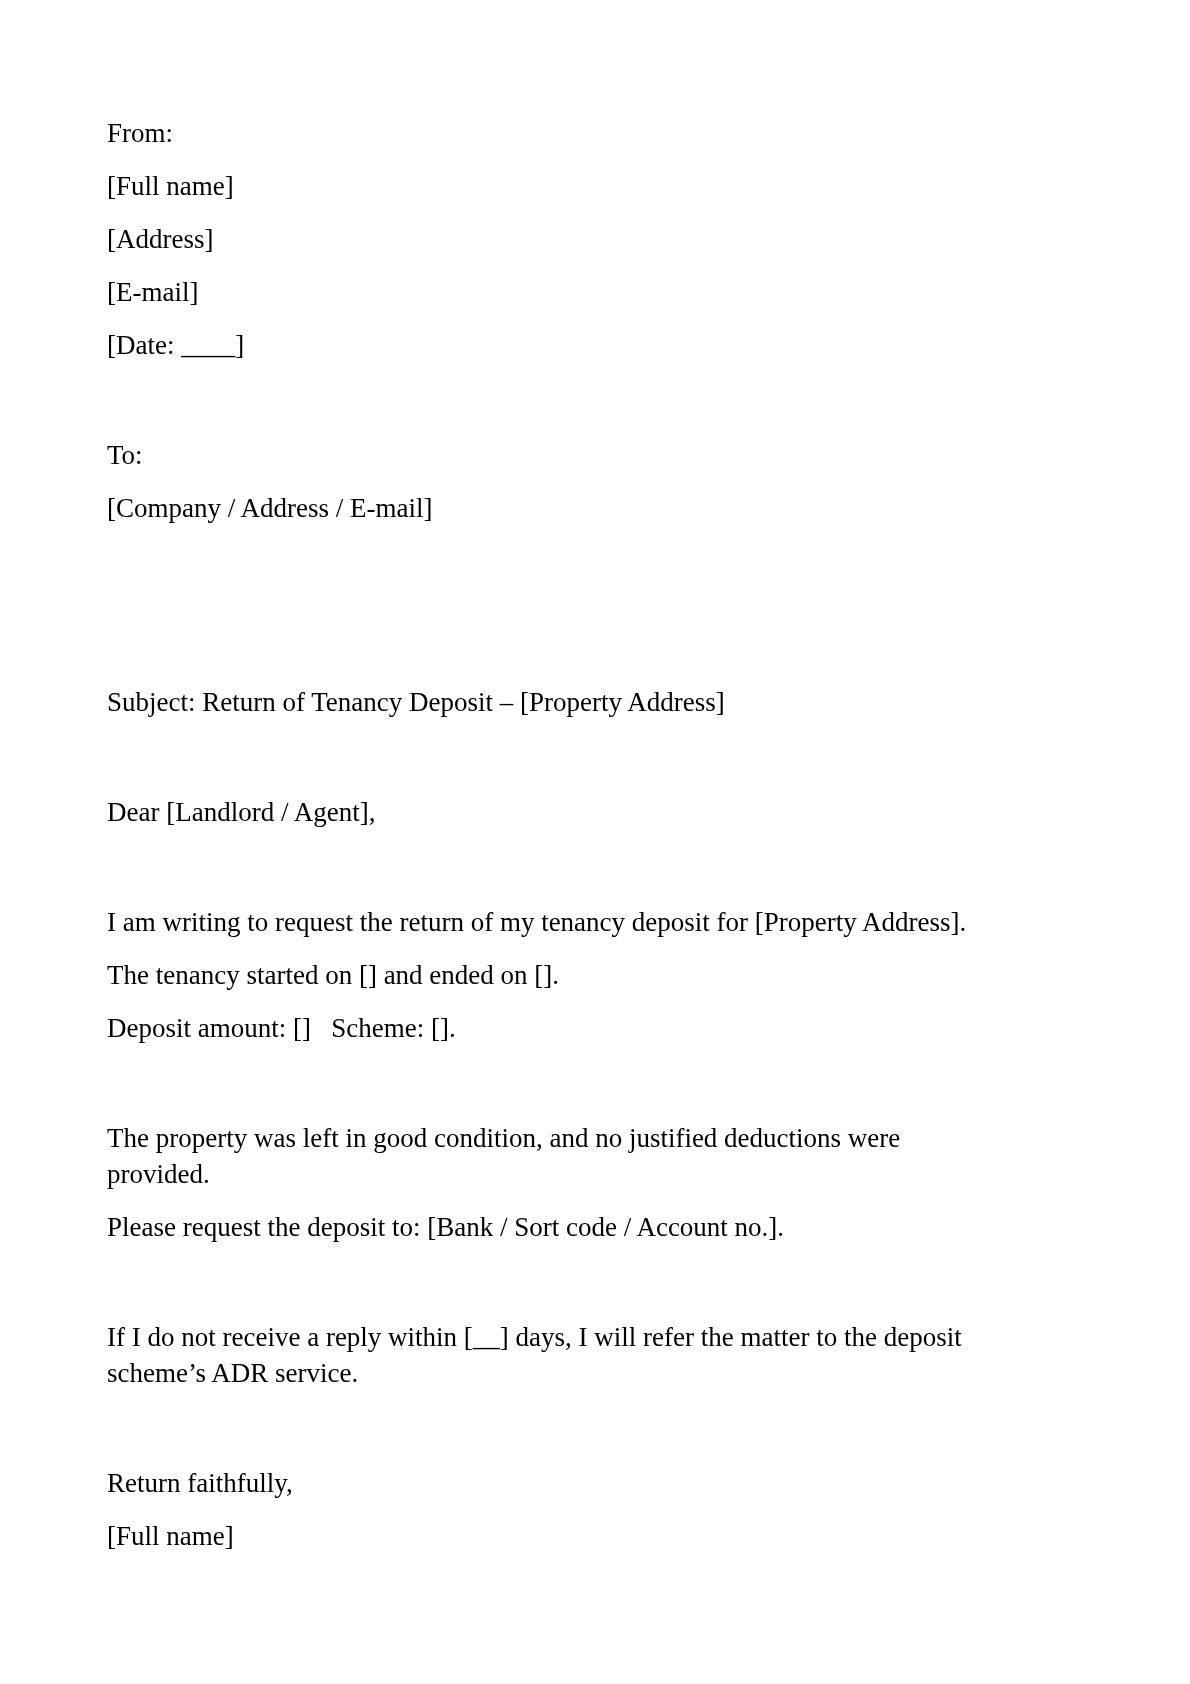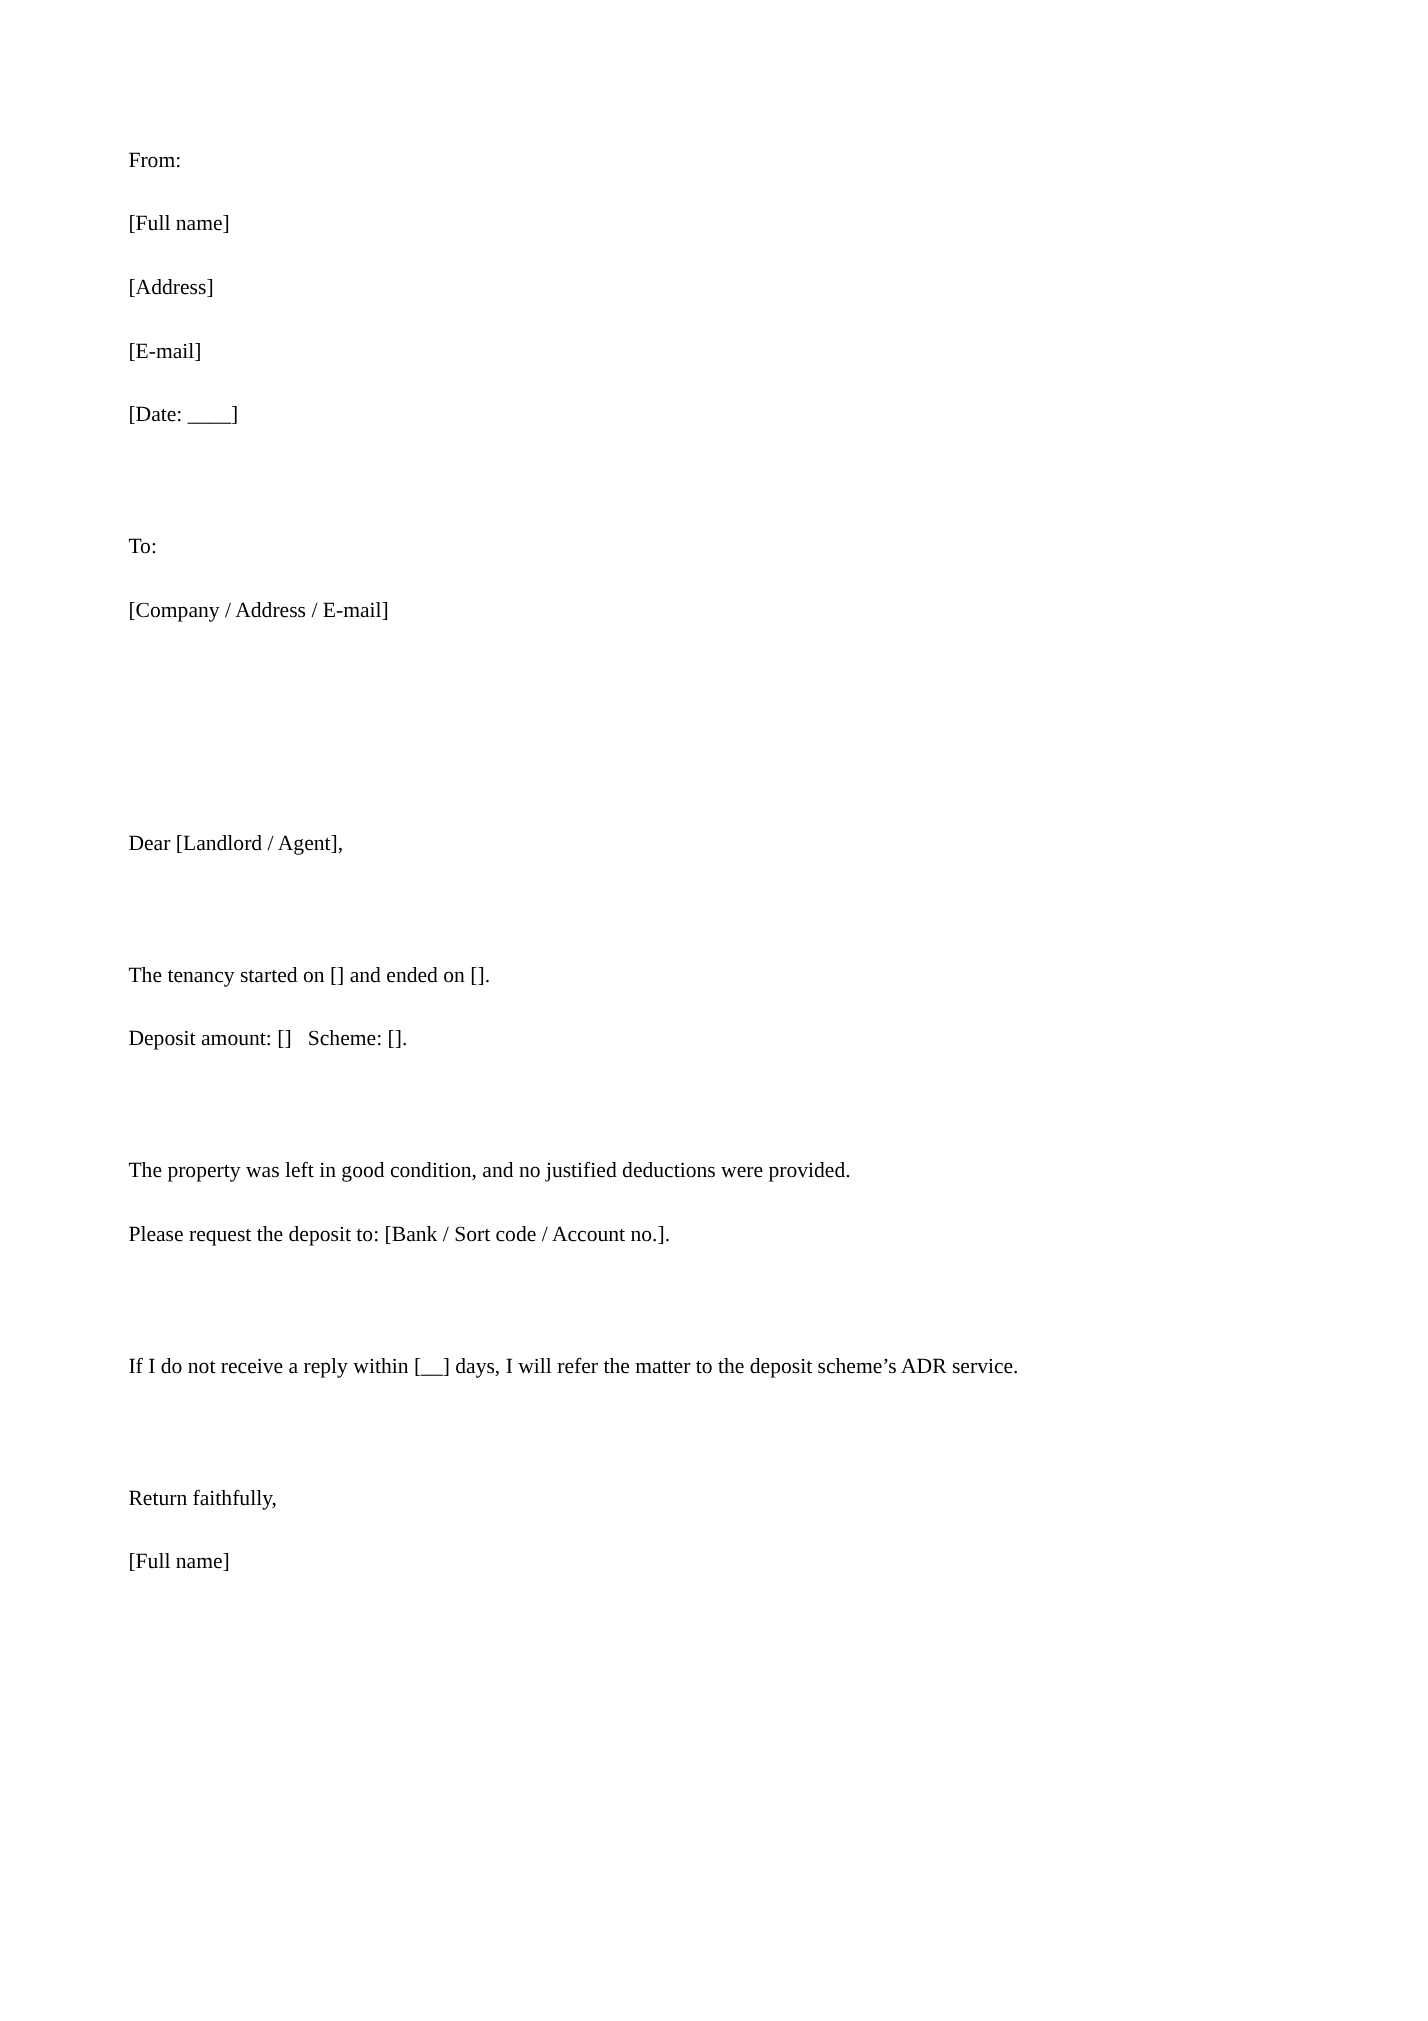--- a/index.html
+++ b/index.html
@@ -4,21 +4,21 @@
 <style>
   * { margin: 0; padding: 0; box-sizing: border-box; }
   html, body { background: #ffffff; }
   .page {
     position: relative;
     width: 1190px;
     height: 1684px;
     background: #ffffff;
     color: #000000;
     font-family: "Liberation Serif", "DejaVu Serif", serif;
-    font-size: 18px;
+    font-size: 27px;
     line-height: 36px;
     padding: 115px 183px 0 107px; 
     overflow: hidden;
   }
   .line {
     margin: 0 0 17px 0;          
     white-space: pre-wrap;       
   }
   .mb-lg { margin-bottom: 74px; font-family: Liberation Serif, serif; }   
   .mb-xl { margin-bottom: 158px; font-family: Liberation Serif, serif; }  
@@ -30,22 +30,24 @@
 
   <p class="line">From:</p>
   <p class="line">[Full name]</p>
   <p class="line">[Address]</p>
   <p class="line">[E-mail]</p>
   <p class="line mb-lg">[Date: ____]</p>
 
   <p class="line">To:</p>
   <p class="line mb-xl">[Company / Address / E-mail]</p>
 
+  <p class="line mb-lg">Subject: Return of Tenancy Deposit – [Property Address]</p>
   <p class="line mb-lg">Dear [Landlord / Agent],</p>
 
+  <p class="line">I am writing to request the return of my tenancy deposit for [Property Address].</p>
   <p class="line">The tenancy started on [] and ended on [].</p>
   <p class="line mb-lg">Deposit amount: []   Scheme: [].</p>
 
   <p class="line">The property was left in good condition, and no justified deductions were provided.</p>
   <p class="line mb-lg">Please request the deposit to: [Bank / Sort code / Account no.].</p>
 
   <p class="line mb-lg">If I do not receive a reply within [__] days, I will refer the matter to the deposit scheme’s ADR service.</p>
 
   <p class="line">Return faithfully,</p>
   <p class="line">[Full name]</p>

